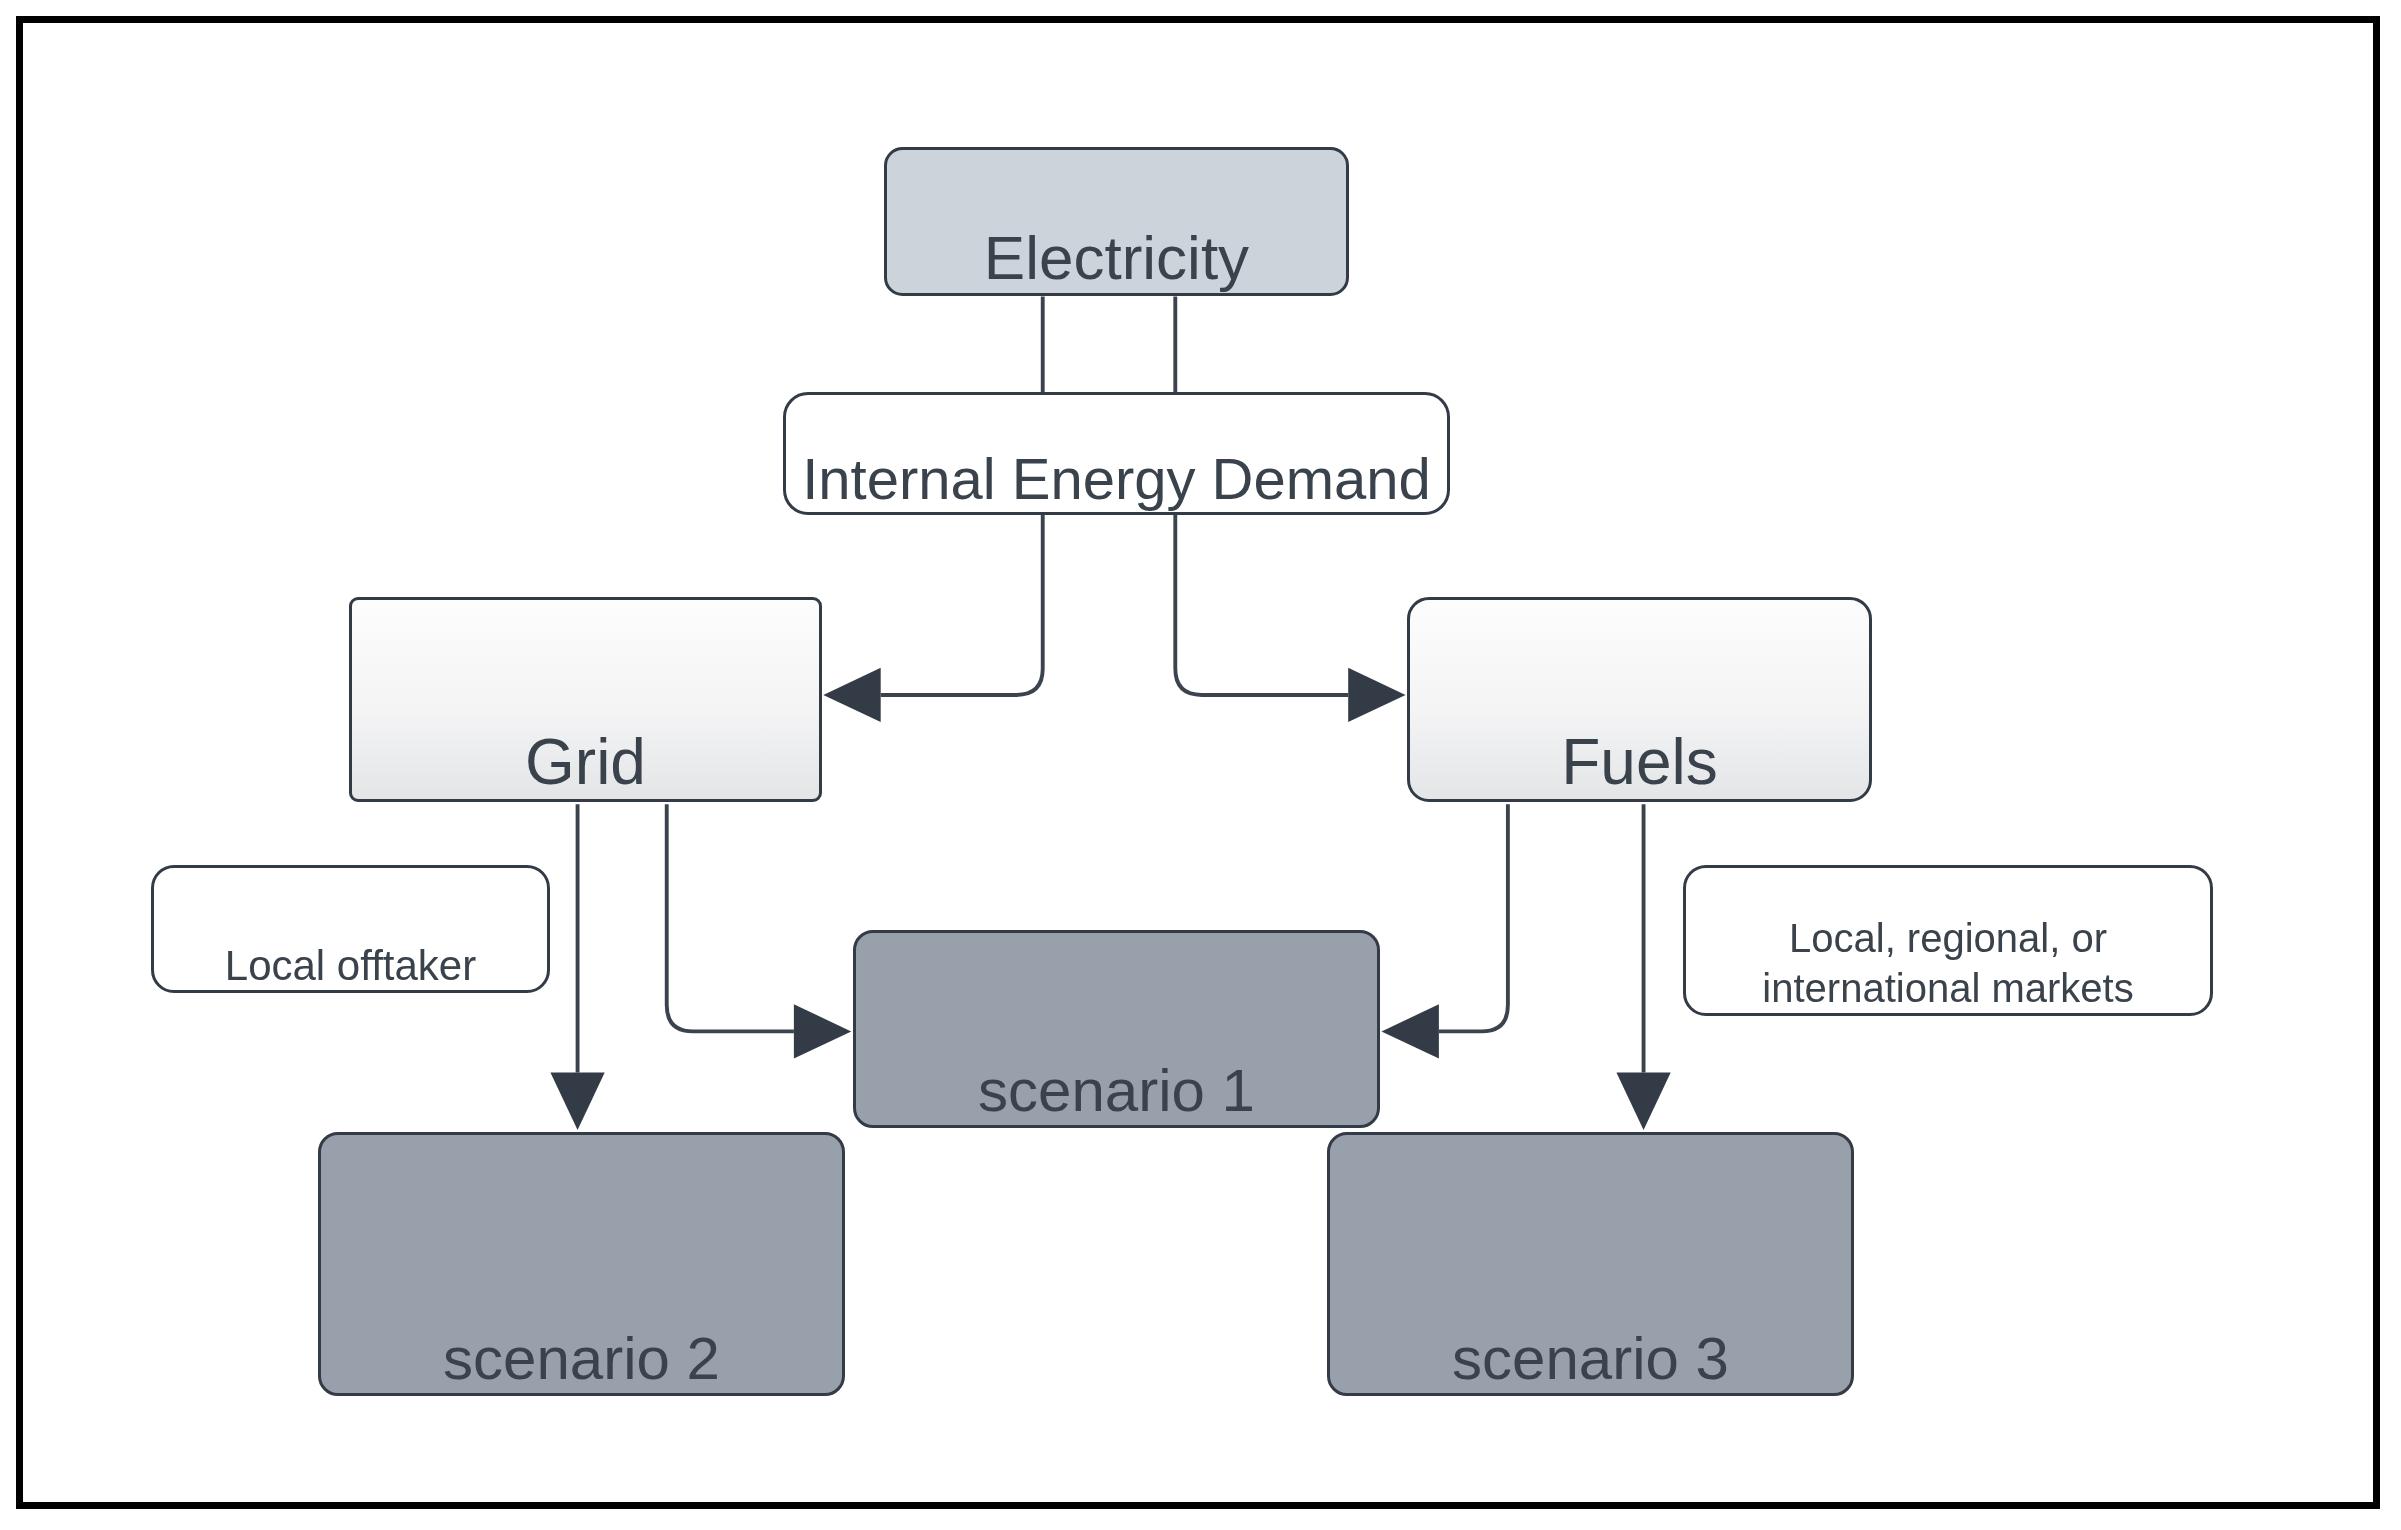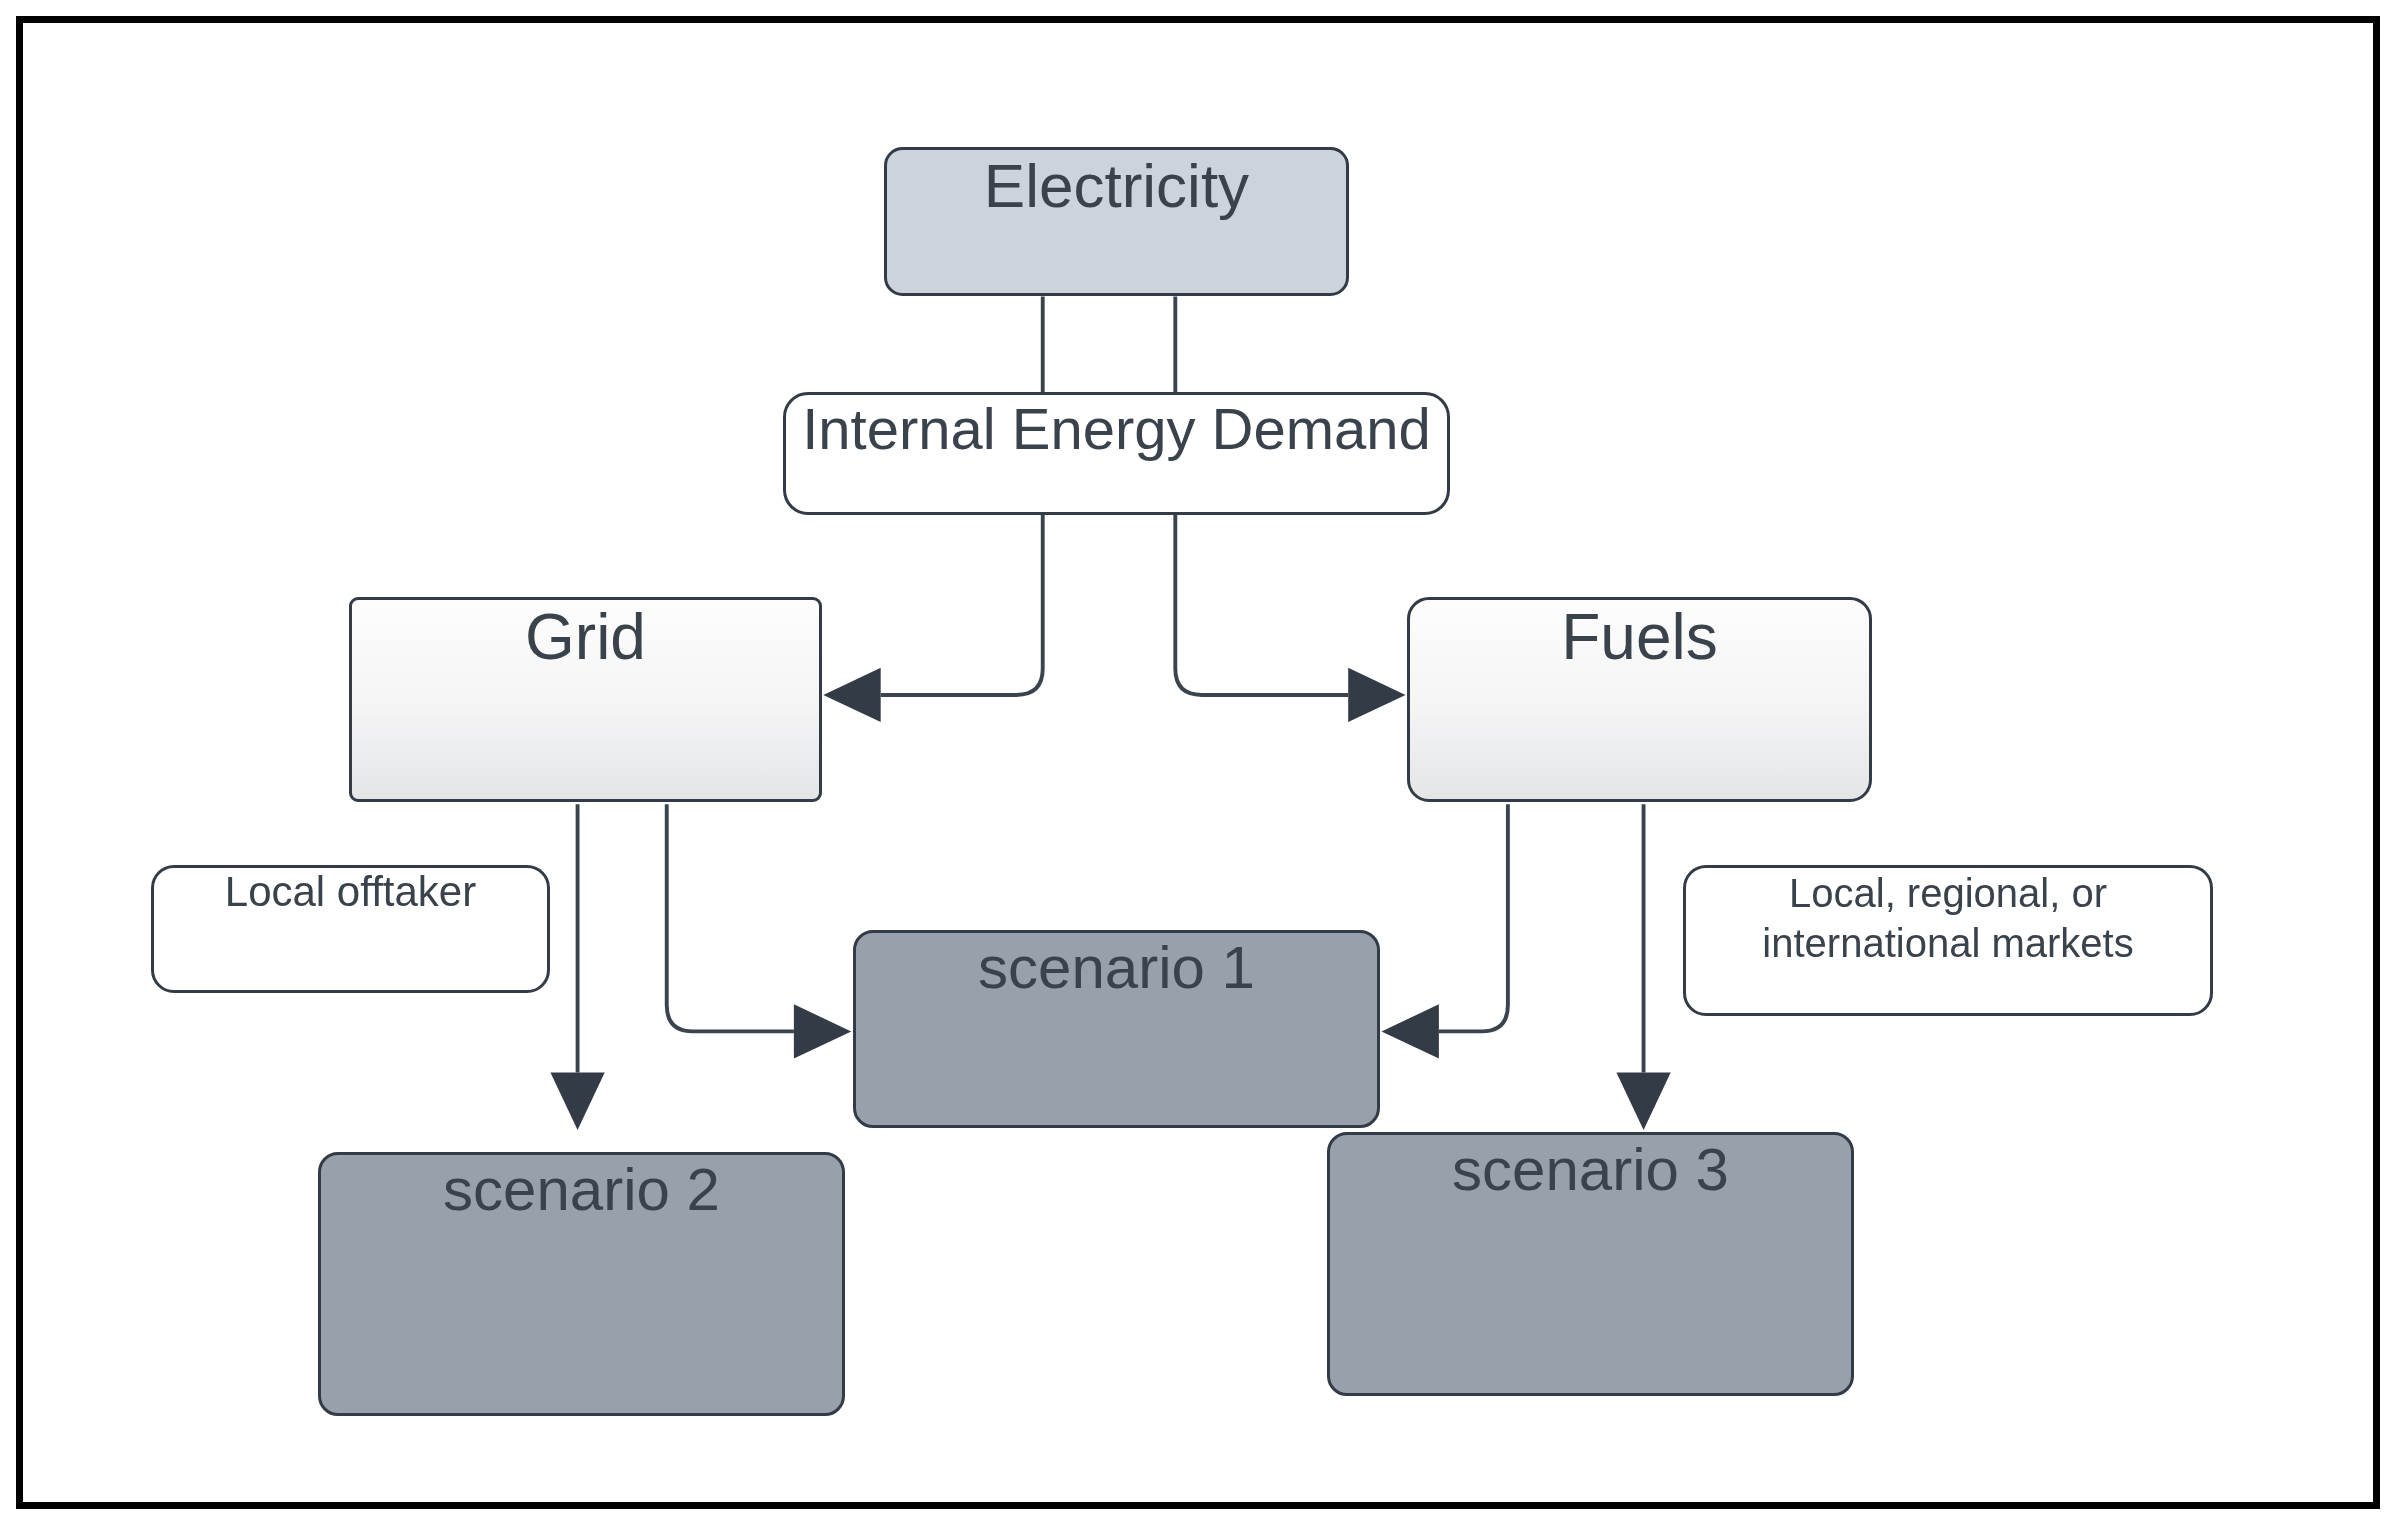--- a/index.html
+++ b/index.html
@@ -22,21 +22,21 @@
     position: absolute;
     left: 0; top: 0;
     width: 2401px; height: 1531px;
     z-index: 1;
   }
   .node {
     position: absolute;
     z-index: 2;
     box-sizing: border-box;
     display: flex;
-    align-items: flex-start;
+    align-items: flex-end;
     justify-content: center;
     text-align: center;
     border: 3.9px solid #333b46;
     color: #3a424c;
   }
   #node-electricity {
     left: 884px; top: 147px; width: 465px; height: 149px;
     background: #ccd3da;
     border-radius: 18.6px;
     font-size: 62px;
@@ -80,21 +80,20 @@
     left: 853px; top: 930px; width: 527px; height: 198px;
     background: #98a1ab;
     border-radius: 20px;
     font-size: 60px;
   }
   #node-scenario-2 {
     left: 318px; top: 1132px; width: 527px; height: 264px;
     background: #98a1ab;
     border-radius: 20px;
     font-size: 60px;
-    margin-top: 20px;
   }
   #node-scenario-3 {
     left: 1327px; top: 1132px; width: 527px; height: 264px;
     background: #98a1ab;
     border-radius: 20px;
     font-size: 60px;
   }
   .edge-line {
     fill: none;
     stroke: #3a434e;

